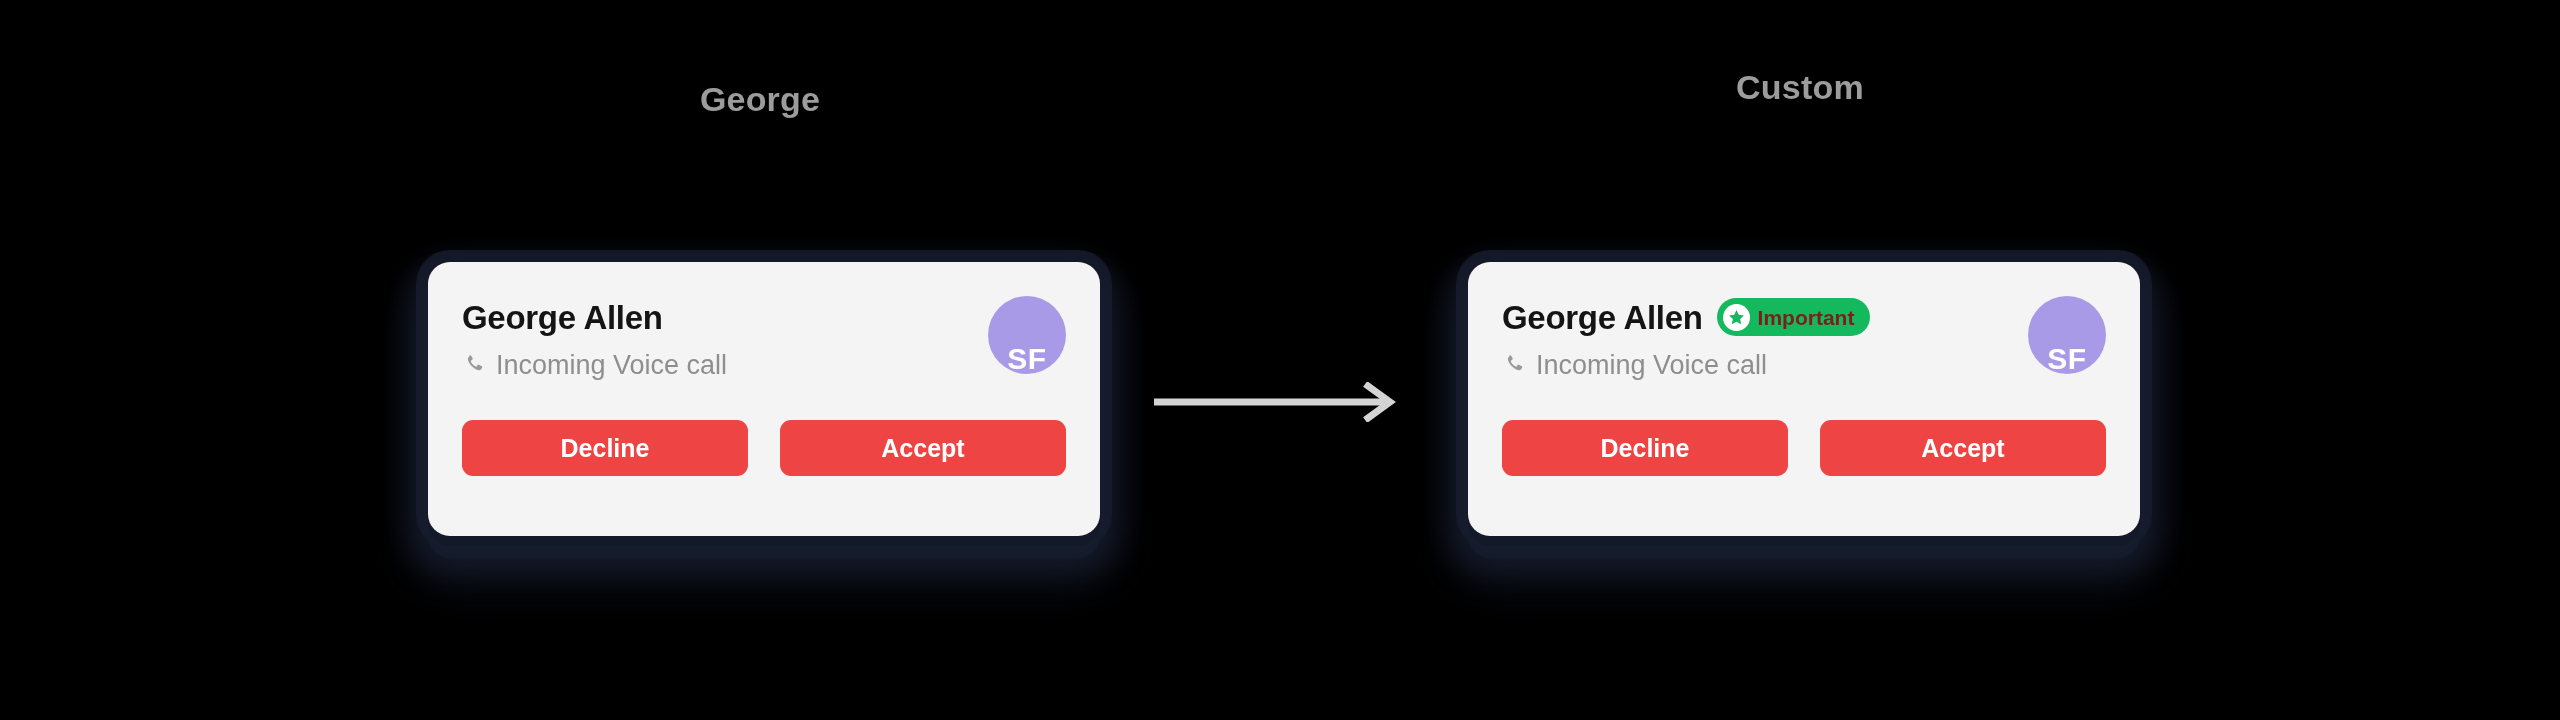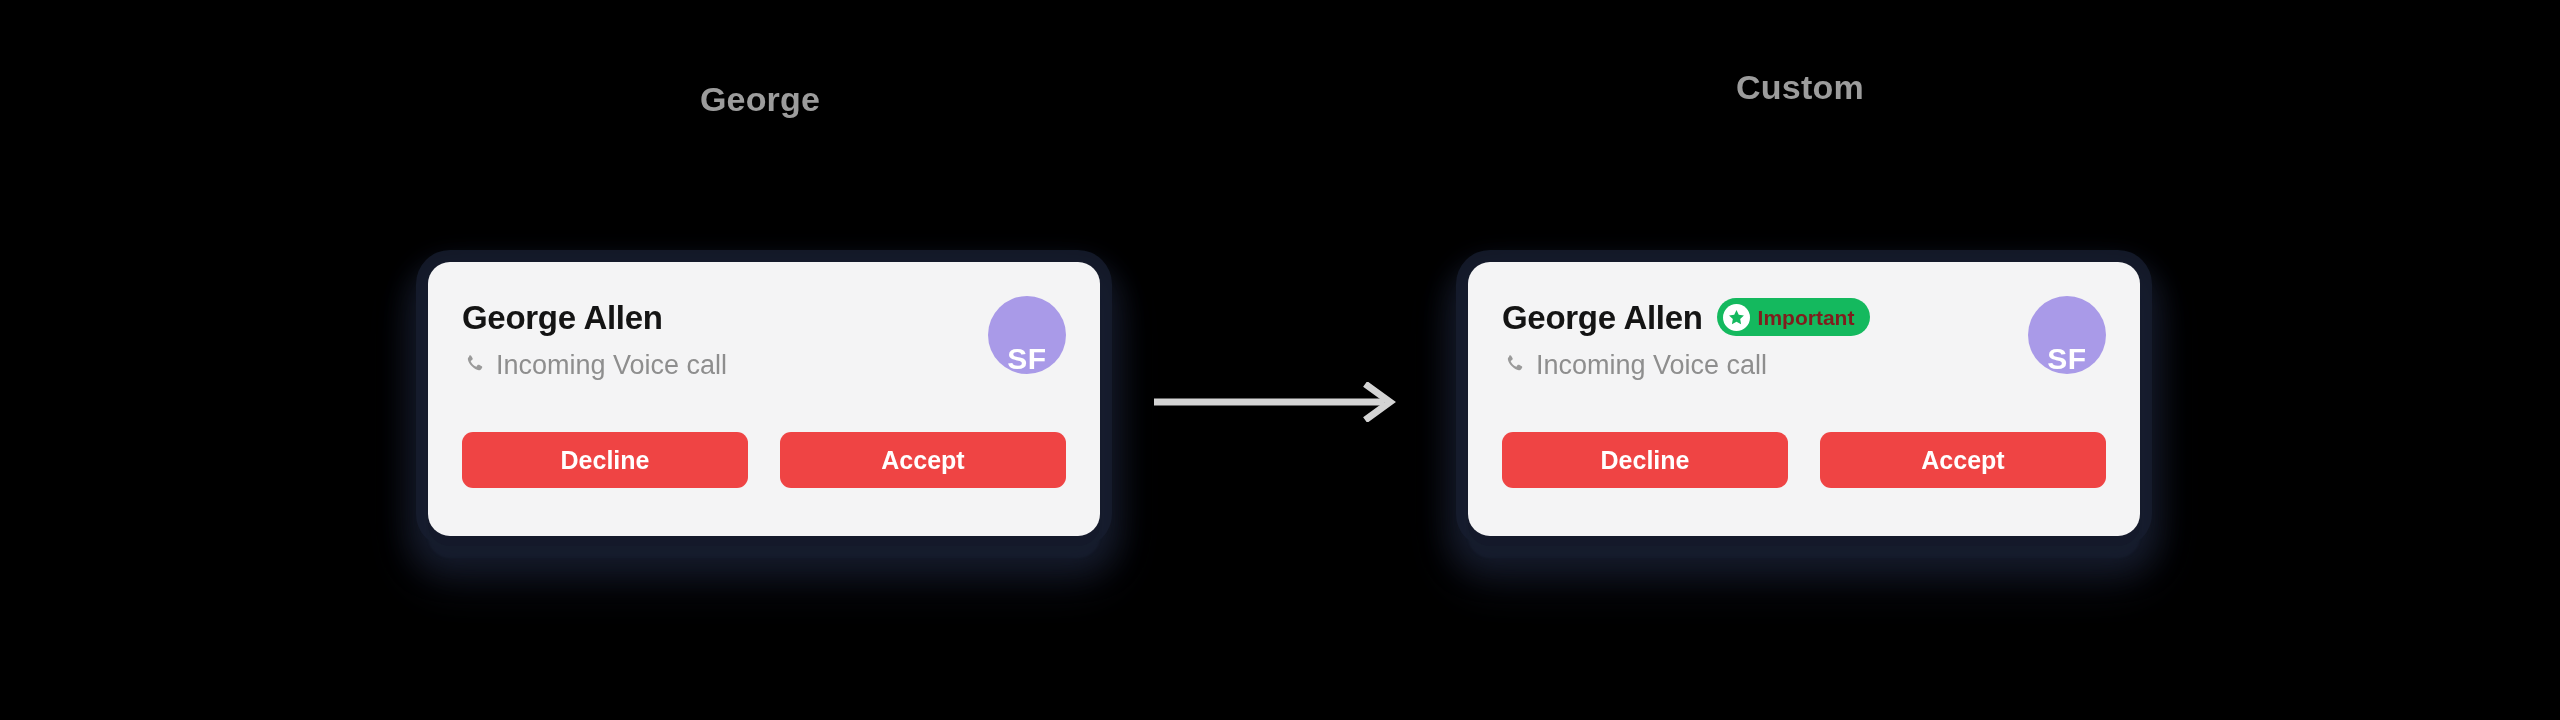--- a/index.html
+++ b/index.html
@@ -151,21 +151,21 @@
     font-size: 30px;
     font-weight: 700;
     letter-spacing: 0.5px;
     line-height: 1;
   }
 
   
   .actions {
     display: flex;
     gap: 32px;
-    margin-top: 26px;
+    margin-top: 14px;
   }
   .action-btn {
     flex: 1 1 0;
     height: 56px;
     border: none;
     border-radius: 11px;
     color: #ffffff;
     font-family: inherit;
     font-size: 25px;
     font-weight: 700;

